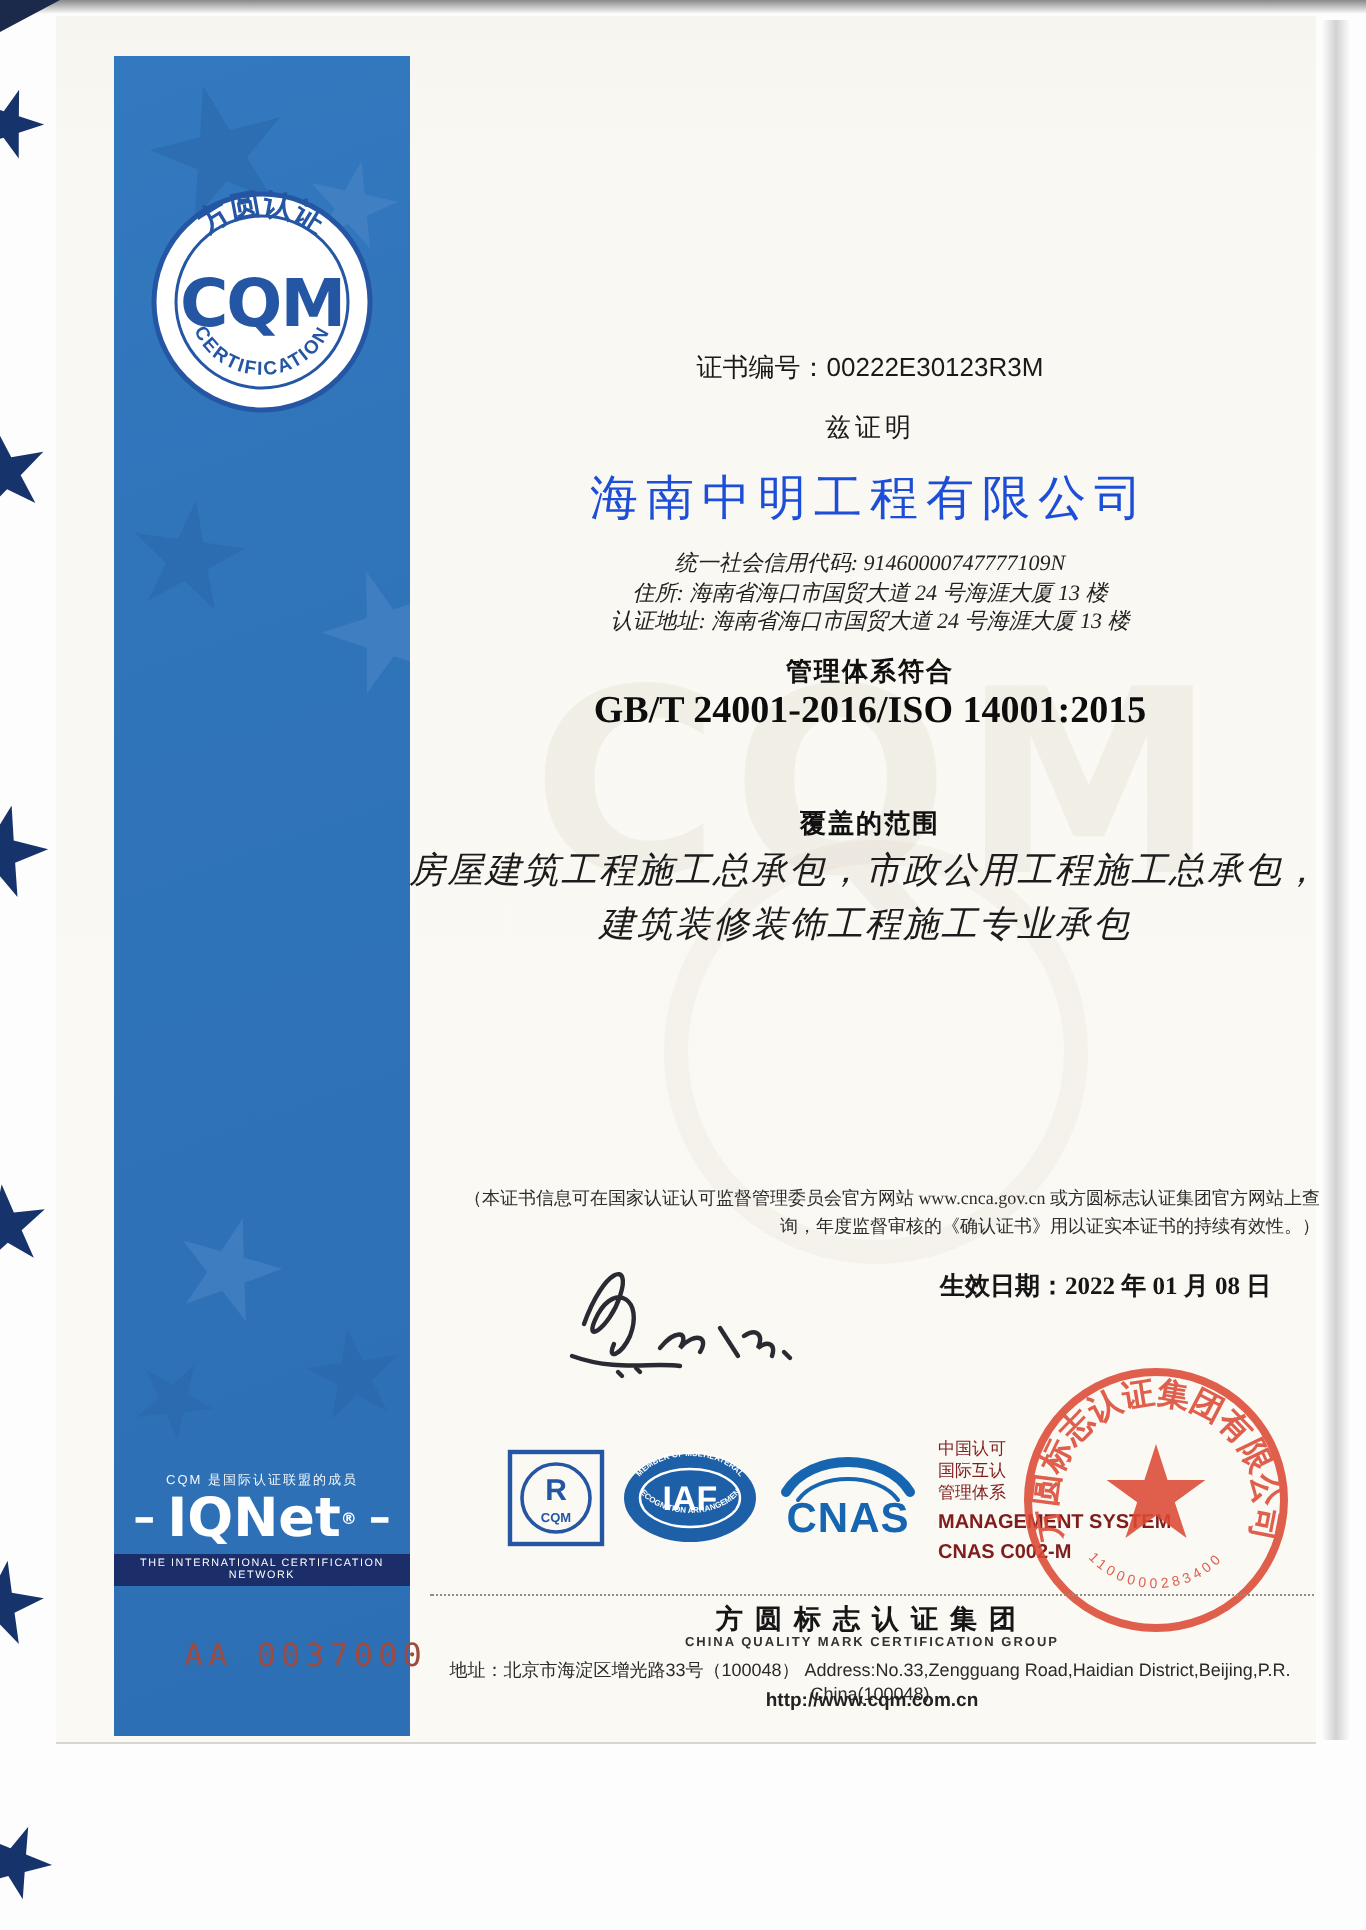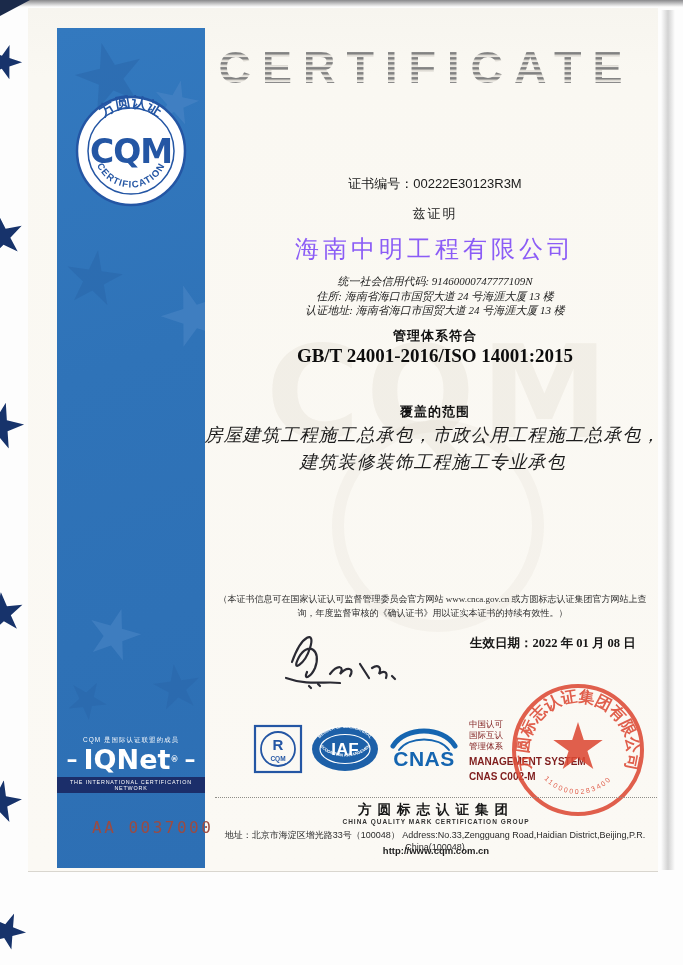--- a/index.html
+++ b/index.html
@@ -49,42 +49,42 @@
     -webkit-background-clip:text; background-clip:text; color:transparent; white-space:nowrap; }
   .doc-title { position:absolute; left:215px; top:118px; width:440px; text-align:center;
     font-family:"Liberation Serif", serif; font-weight:bold; font-size:23px; letter-spacing:5px; color:#111; }
   .cert-no { position:absolute; left:215px; top:175px; width:440px; text-align:center;
     font-family:"Liberation Serif", serif; font-size:13px; color:#1a1a1a; }
   .certify { position:absolute; left:215px; top:205px; width:440px; text-align:center;
     font-family:"Liberation Serif", serif; font-size:13px; color:#1a1a1a; letter-spacing:2px; }
 
   
   .company { position:absolute; left:215px; top:233px; width:440px; text-align:center;
-    font-family:"Liberation Serif", serif; font-size:24px; color:#8b5cf6; letter-spacing:4px; }
+    font-family:"Liberation Serif", serif; font-size:24px; color:#1d4ed8; letter-spacing:4px; }
   .kai { font-family:"Liberation Serif", serif; font-style:italic; color:#222; }
   .credit { position:absolute; left:215px; top:274px; width:440px; text-align:center; font-size:11px; }
   .addr1 { position:absolute; left:215px; top:289px; width:440px; text-align:center; font-size:11px; }
   .addr2 { position:absolute; left:215px; top:303px; width:440px; text-align:center; font-size:11px; }
 
   
   .conform { position:absolute; left:215px; top:327px; width:440px; text-align:center;
     font-family:"Liberation Serif", serif; font-weight:bold; font-size:13px; color:#111; letter-spacing:1px; }
   .standard { position:absolute; left:215px; top:345px; width:440px; text-align:center;
     font-family:"Liberation Serif", serif; font-weight:bold; font-size:19px; color:#0d0d0d; }
 
   
   .scope-label { position:absolute; left:215px; top:403px; width:440px; text-align:center;
     font-family:"Liberation Serif", serif; font-weight:bold; font-size:13px; color:#111; letter-spacing:1px; }
   .scope1 { position:absolute; left:200px; top:423px; width:465px; text-align:center;
     font-family:"Liberation Serif", serif; font-style:italic; font-size:18px; color:#1c1c1c; letter-spacing:1px; }
   .scope2 { position:absolute; left:200px; top:450px; width:465px; text-align:center;
     font-family:"Liberation Serif", serif; font-style:italic; font-size:18px; color:#1c1c1c; letter-spacing:1px; }
 
   
-  .fineprint { position:absolute; left:205px; top:592px; width:455px; text-align:center;
+  .fineprint { position:absolute; left:205px; top:592px; width:455px; text-align:right;
     font-family:"Liberation Serif", serif; font-size:9px; color:#2c2c2c; line-height:14px; }
 
   
   .signature { position:absolute; left:278px; top:626px; width:135px; height:66px; }
   .dates { position:absolute; left:470px; top:632px; width:200px;
     font-family:"Liberation Serif", serif; font-weight:bold; font-size:12.5px; color:#161616; line-height:23px; }
 
   
   .rcqm { position:absolute; left:253px; top:723px; width:50px; height:52px; }
   .iaf { position:absolute; left:311px; top:726px; width:68px; height:46px; }
@@ -159,21 +159,20 @@
     </text>
     <text x="56" y="68" text-anchor="middle" font-family="DejaVu Sans, sans-serif" font-size="33" font-weight="bold" fill="#2456a4" letter-spacing="-1">CQM</text>
     <text font-family="Liberation Sans, sans-serif" font-size="9.5" font-weight="bold" fill="#2456a4" letter-spacing="1">
       <textPath href="#cqmBottom" startOffset="50%" text-anchor="middle">CERTIFICATION</textPath>
     </text>
   </svg>
 
   <div class="watermark">CQM</div>
   <div class="watermark-ring"></div>
 
-  <div class="banner">CERTIFICATE</div>
   <div class="cert-no">
     <span>证书编号：</span><span style="font-family:'Liberation Sans',sans-serif;">00222E30123R3M</span>
   </div>
   <div class="certify">兹证明</div>
 
   <div class="company">海南中明工程有限公司</div>
   <div class="credit kai">统一社会信用代码: 91460000747777109N</div>
   <div class="addr1 kai">住所: 海南省海口市国贸大道 24 号海涯大厦 13 楼</div>
   <div class="addr2 kai">认证地址: 海南省海口市国贸大道 24 号海涯大厦 13 楼</div>
 

